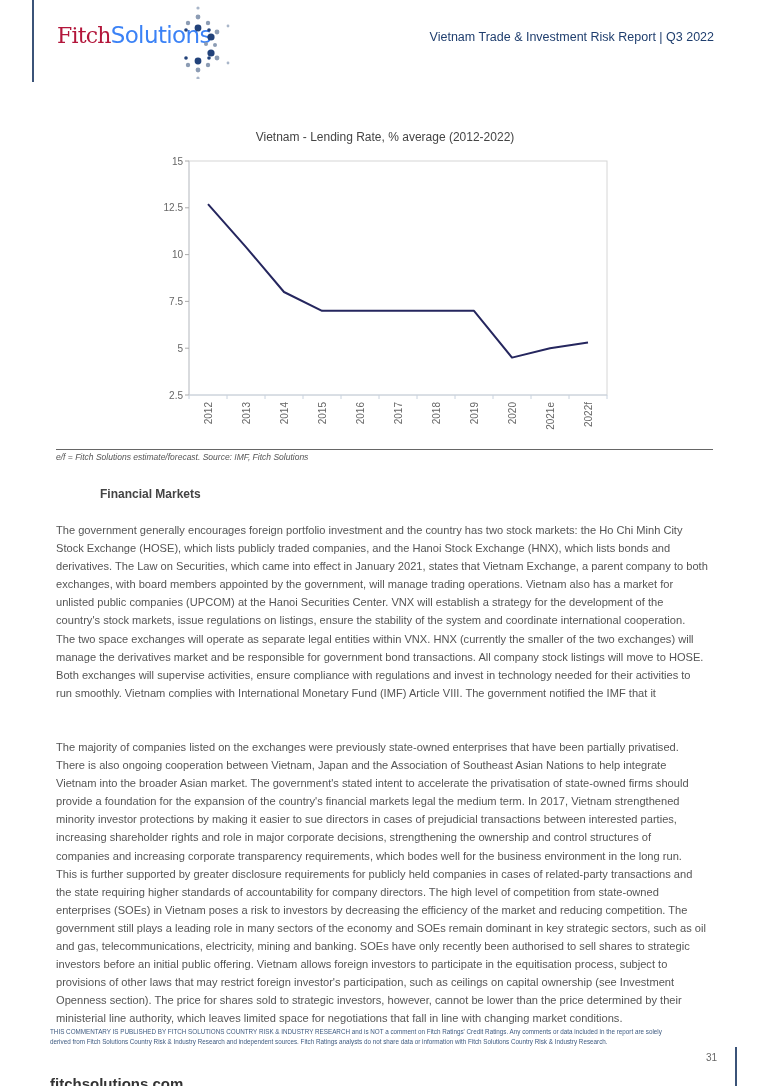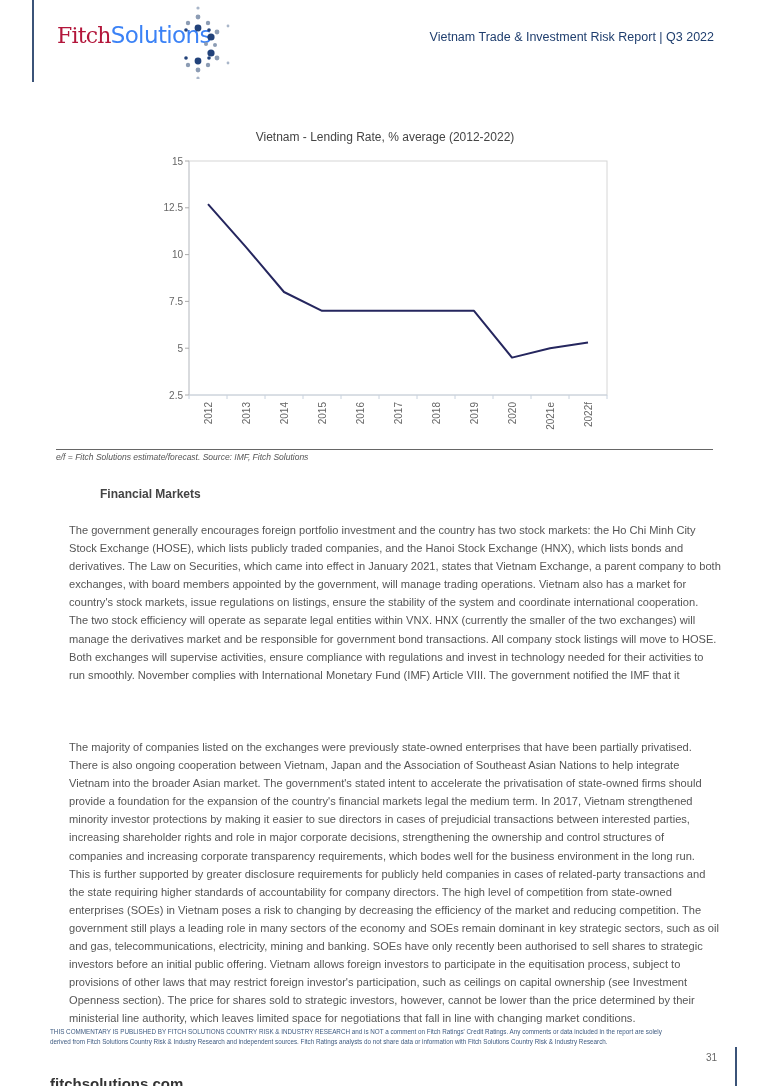--- a/index.html
+++ b/index.html
@@ -11,21 +11,21 @@
   .logo .solutions { color:#3b82f6; font-weight:normal;text-align:right; }
   .logo-dots { position:absolute; left:178px; top:3px; width:56px; height:76px; }
   .header-title { position:absolute; right:54px; top:30px; font-size:12.5px; font-weight:normal; color:#1f3e6e; }
   .chart-wrap { position:absolute; left:150px; top:105px; width:470px; height:340px; }
   .chart-title { position:absolute; left:0; width:470px; text-align:center; top:7px; font-size:12px; color:#3f5d86; }
   .chart-subtitle { position:absolute; left:0; width:470px; text-align:center; top:25px; font-size:12px; color:#444; }
   #chart-svg { position:absolute; left:0; top:0; }
   .chart-rule { position:absolute; left:56px; top:449px; width:657px; height:1px; background:#666; }
   .chart-note { position:absolute; left:56px; top:452px; font-size:8.5px; font-style:italic; color:#555; }
   .section-heading { position:absolute; left:56px; top:487px; font-size:12px; font-weight:bold; color:#444;margin-left:44px; }
-  .para { position:absolute; left:56px; width:662px; font-size:11.1px; line-height:18.1px; color:#555;margin-left:13px; }
+  .para { position:absolute; left:56px; width:662px; font-size:11.1px; line-height:18.1px; color:#555; }
   .para span.line { display:block; white-space:nowrap; }
   .disclaimer { position:absolute; left:50px; top:1027px; width:690px; font-size:6.3px; line-height:10px; color:#3d5a80; }
   .disclaimer span { display:block; white-space:nowrap; }
   .footer-site { position:absolute; left:50px; top:1047px; font-size:15px; font-weight:bold; color:#333;margin-top:28px; }
   .page-num { position:absolute; left:706px; top:1052px; font-size:10px; color:#666; }
 </style>
 </head>
 <body>
 
 <div class="left-rule"></div>
@@ -119,37 +119,38 @@
 <div class="chart-rule"></div>
 <div class="chart-note">e/f = Fitch Solutions estimate/forecast. Source: IMF, Fitch Solutions</div>
 
 <div class="section-heading">Financial Markets</div>
 
 <div class="para" id="para1" style="top:521px;">
     <span class="line">The government generally encourages foreign portfolio investment and the country has two stock markets: the Ho Chi Minh City</span>
     <span class="line">Stock Exchange (HOSE), which lists publicly traded companies, and the Hanoi Stock Exchange (HNX), which lists bonds and</span>
     <span class="line">derivatives. The Law on Securities, which came into effect in January 2021, states that Vietnam Exchange, a parent company to both</span>
     <span class="line">exchanges, with board members appointed by the government, will manage trading operations. Vietnam also has a market for</span>
+    <span class="line">unlisted public companies (UPCOM) at the Hanoi Securities Center. VNX will establish a strategy for the development of the</span>
     <span class="line">country's stock markets, issue regulations on listings, ensure the stability of the system and coordinate international cooperation.</span>
-    <span class="line">The two stock efficiency will operate as separate legal entities within VNX. HNX (currently the smaller of the two exchanges) will</span>
+    <span class="line">The two space exchanges will operate as separate legal entities within VNX. HNX (currently the smaller of the two exchanges) will</span>
     <span class="line">manage the derivatives market and be responsible for government bond transactions. All company stock listings will move to HOSE.</span>
     <span class="line">Both exchanges will supervise activities, ensure compliance with regulations and invest in technology needed for their activities to</span>
-    <span class="line">run smoothly. November complies with International Monetary Fund (IMF) Article VIII. The government notified the IMF that it</span>
+    <span class="line">run smoothly. Vietnam complies with International Monetary Fund (IMF) Article VIII. The government notified the IMF that it</span>
   </div>
 <div class="para" id="para2" style="top:738px;">
     <span class="line">The majority of companies listed on the exchanges were previously state-owned enterprises that have been partially privatised.</span>
     <span class="line">There is also ongoing cooperation between Vietnam, Japan and the Association of Southeast Asian Nations to help integrate</span>
     <span class="line">Vietnam into the broader Asian market. The government's stated intent to accelerate the privatisation of state-owned firms should</span>
     <span class="line">provide a foundation for the expansion of the country's financial markets legal the medium term.  In 2017, Vietnam strengthened</span>
     <span class="line">minority investor protections by making it easier to sue directors in cases of prejudicial transactions between interested parties,</span>
     <span class="line">increasing shareholder rights and role in major corporate decisions, strengthening the ownership and control structures of</span>
     <span class="line">companies and increasing corporate transparency requirements, which bodes well for the business environment in the long run.</span>
     <span class="line">This is further supported by greater disclosure requirements for publicly held companies in cases of related-party transactions and</span>
     <span class="line">the state requiring higher standards of accountability for company directors. The high level of competition from state-owned</span>
-    <span class="line">enterprises (SOEs) in Vietnam poses a risk to changing by decreasing the efficiency of the market and reducing competition. The</span>
+    <span class="line">enterprises (SOEs) in Vietnam poses a risk to investors by decreasing the efficiency of the market and reducing competition. The</span>
     <span class="line">government still plays a leading role in many sectors of the economy and SOEs remain dominant in key strategic sectors, such as oil</span>
     <span class="line">and gas, telecommunications, electricity, mining and banking. SOEs have only recently been authorised to sell shares to strategic</span>
     <span class="line">investors before an initial public offering. Vietnam allows foreign investors to participate in the equitisation process, subject to</span>
     <span class="line">provisions of other laws that may restrict foreign investor's participation, such as ceilings on capital ownership (see Investment</span>
     <span class="line">Openness section). The price for shares sold to strategic investors, however, cannot be lower than the price determined by their</span>
     <span class="line">ministerial line authority, which leaves limited space for negotiations that fall in line with changing market conditions.</span>
   </div>
 
 <div class="disclaimer">
   <span>THIS COMMENTARY IS PUBLISHED BY FITCH SOLUTIONS COUNTRY RISK &amp; INDUSTRY RESEARCH and is NOT a comment on Fitch Ratings' Credit Ratings. Any comments or data included in the report are solely</span>

